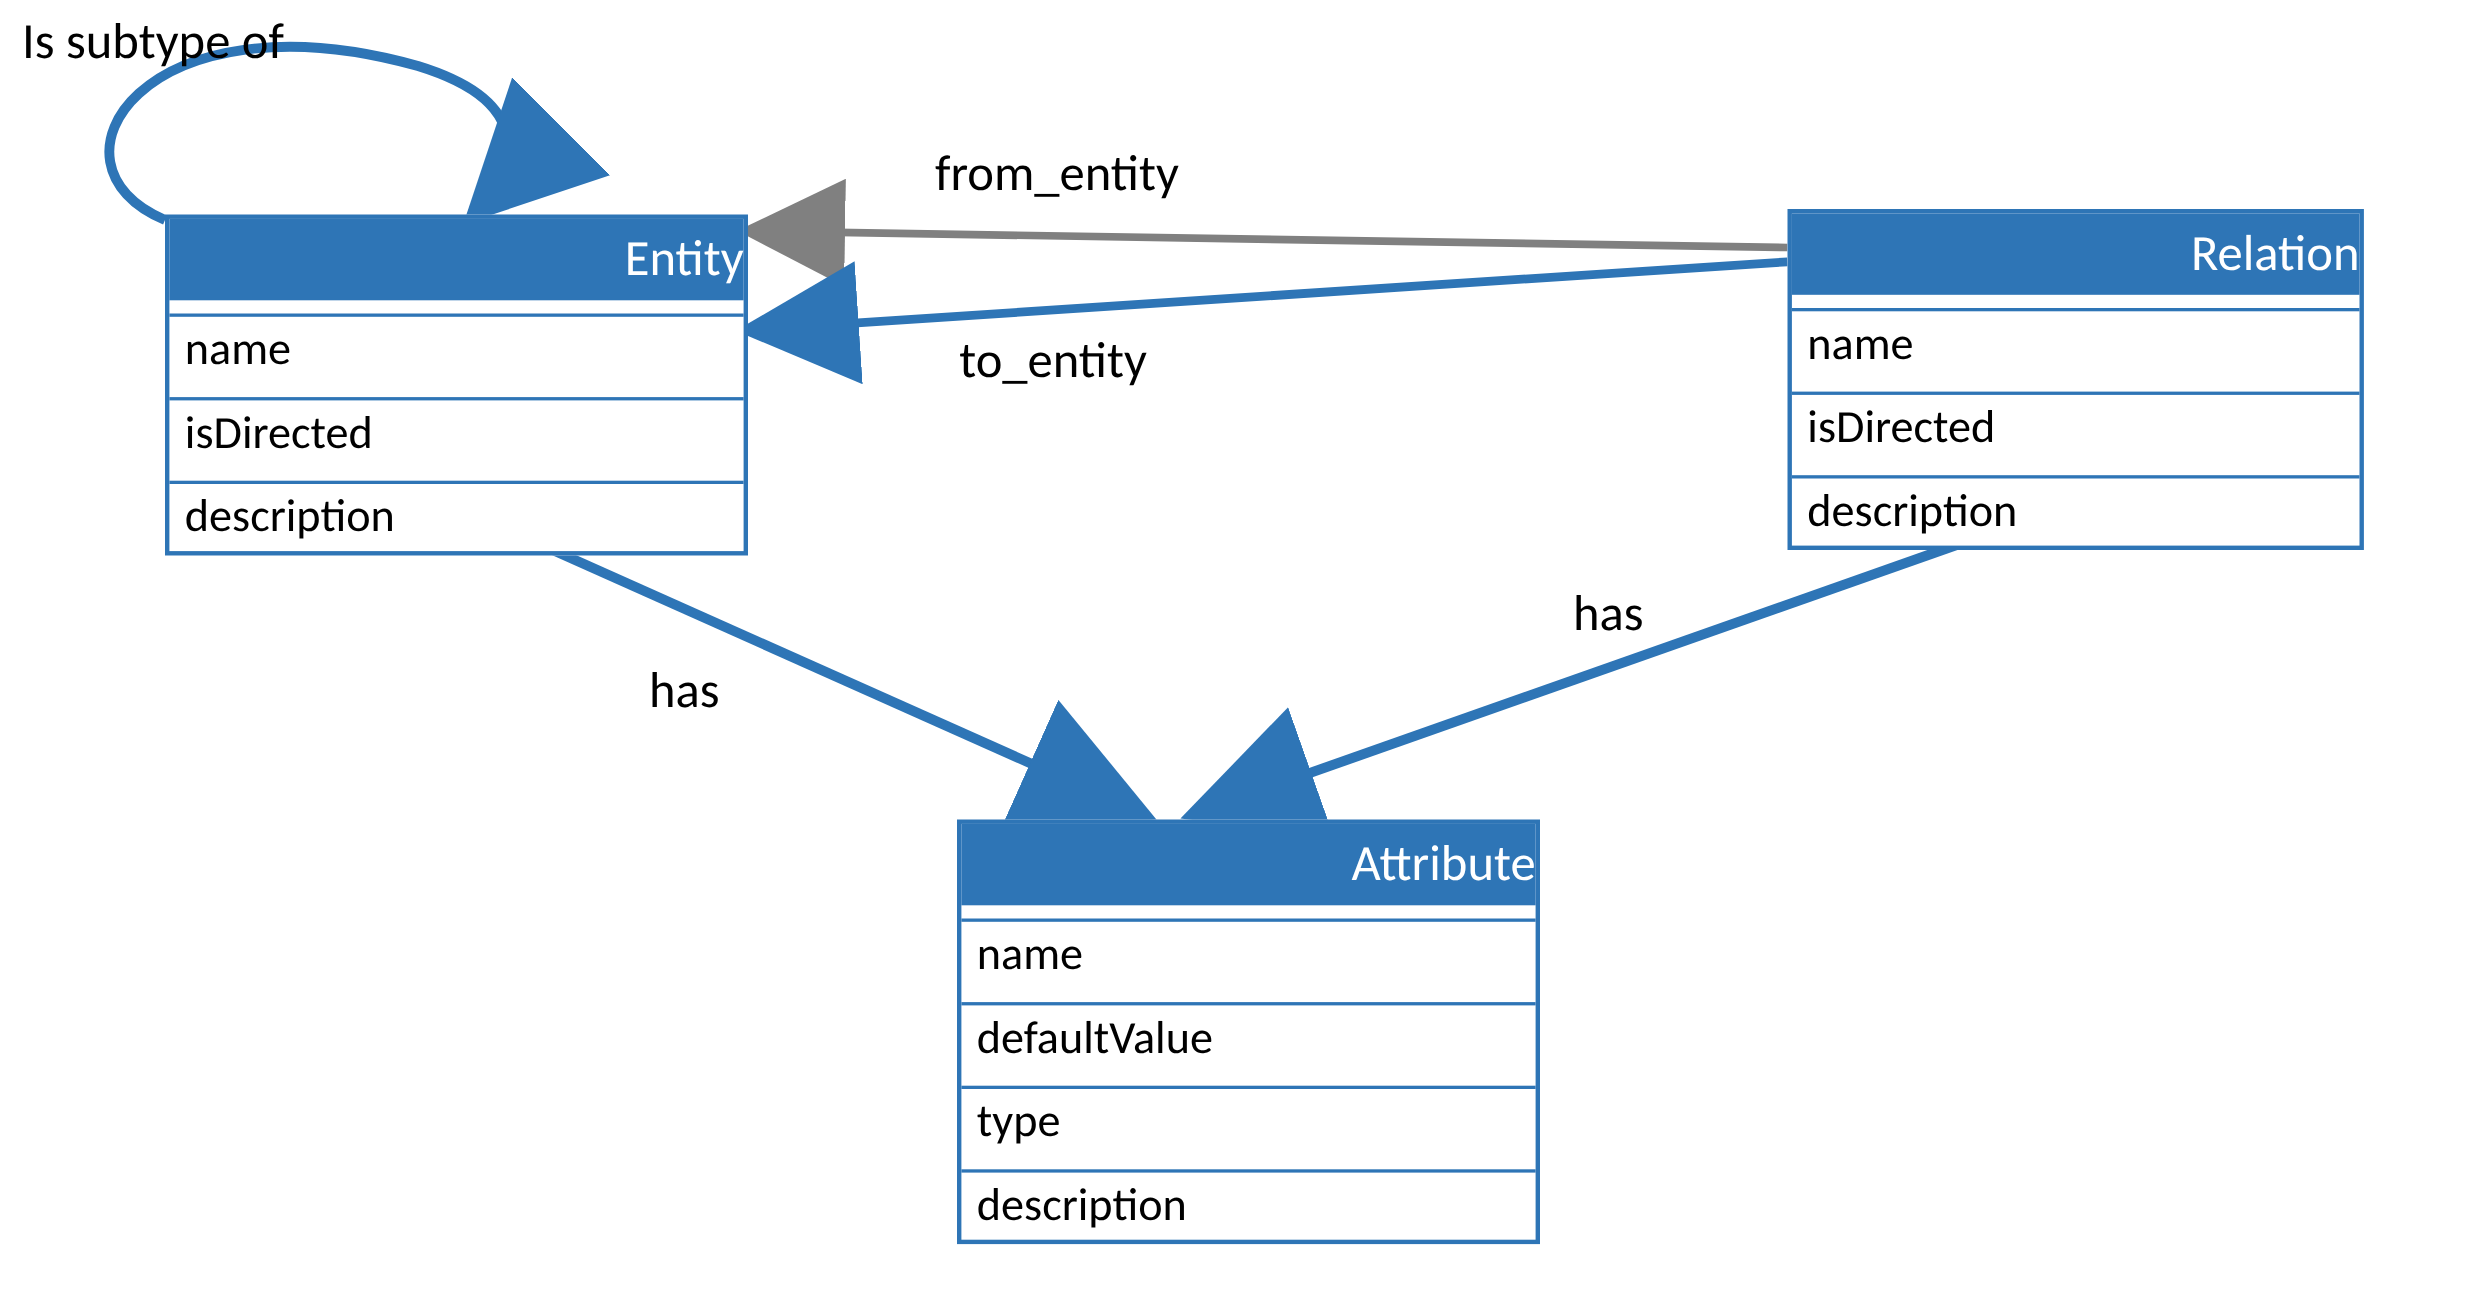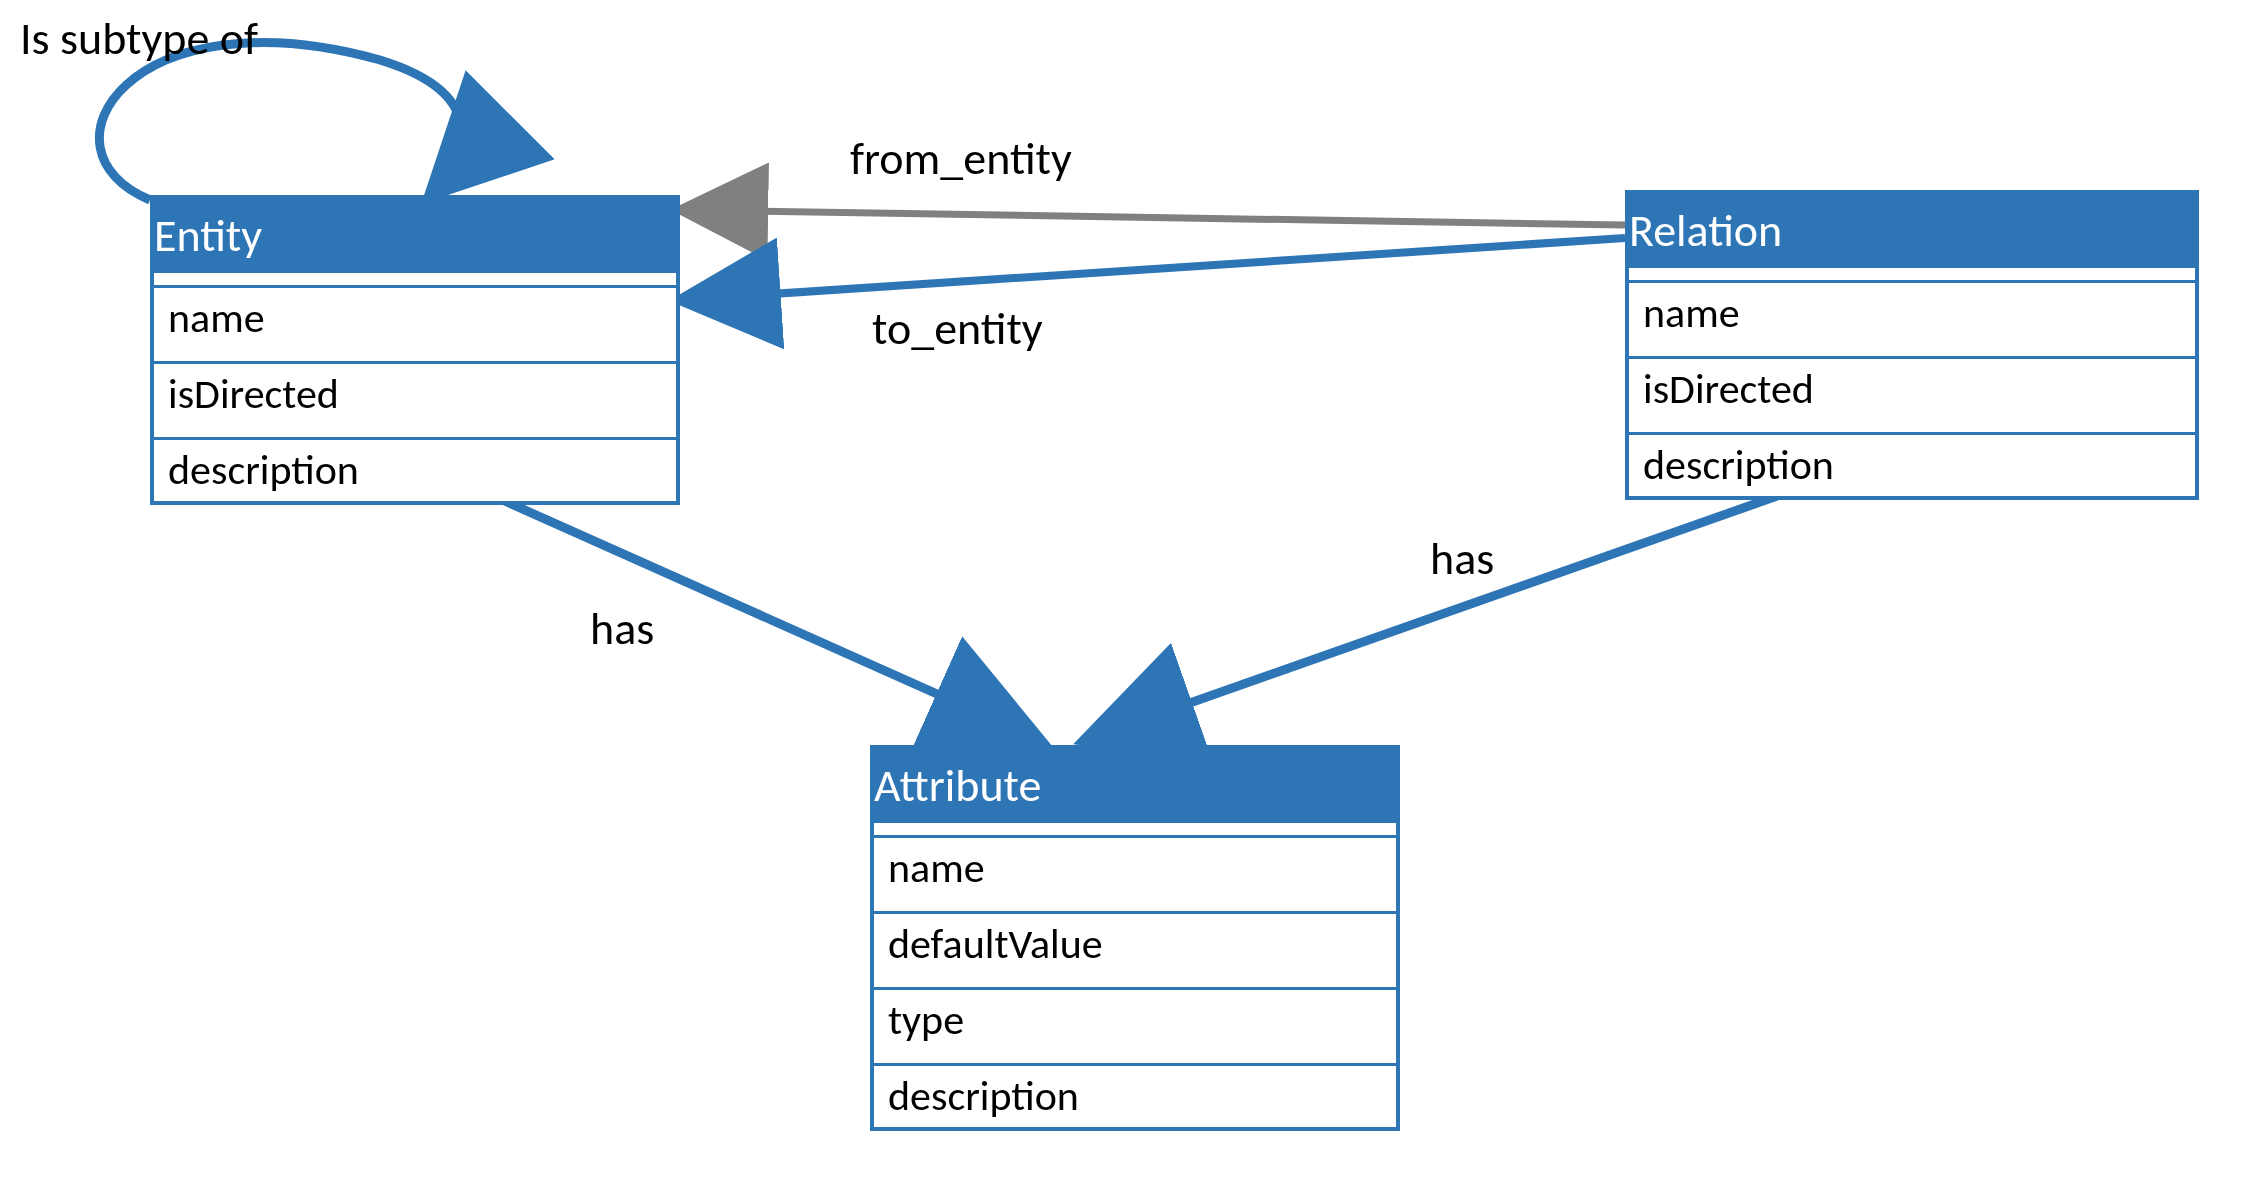--- a/index.html
+++ b/index.html
@@ -19,21 +19,21 @@
   .box {
     position: absolute;
     border: 4px solid #2E75B6;
     background: #ffffff;
     box-sizing: border-box;
   }
   .box-title {
     background: #2E75B6;
     color: #ffffff;
     font-size: 46px;
-    text-align: left;
+    text-align: right;
     padding: 8px 0 10px 0;
     font-weight: 400;
   }
   .box-row {
     border-top: 3px solid #2E75B6;
     color: #000000;
     font-size: 42px;
     padding: 4px 14px 6px 14px;
     font-weight: 400;
     margin-top: 12px;
@@ -80,21 +80,21 @@
     <path d="M 1780 495 L 1085 740" stroke="#2E75B6" stroke-width="9" fill="none" marker-end="url(#arrowBlue)"></path>
   </svg>
 
   <div class="box" style="left:150px; top:195px; width:530px;">
     <div class="box-title">Entity</div>
     <div class="box-row">name</div>
     <div class="box-row">isDirected</div>
     <div class="box-row">description</div>
   </div>
 
-  <div class="box" style="left:1625px; top:190px; width:574px;">
+  <div class="box" style="left:1625px; top:190px; width:524px;">
     <div class="box-title">Relation</div>
     <div class="box-row">name</div>
     <div class="box-row">isDirected</div>
     <div class="box-row">description</div>
   </div>
 
   <div class="box" style="left:870px; top:745px; width:530px;">
     <div class="box-title">Attribute</div>
     <div class="box-row">name</div>
     <div class="box-row">defaultValue</div>

